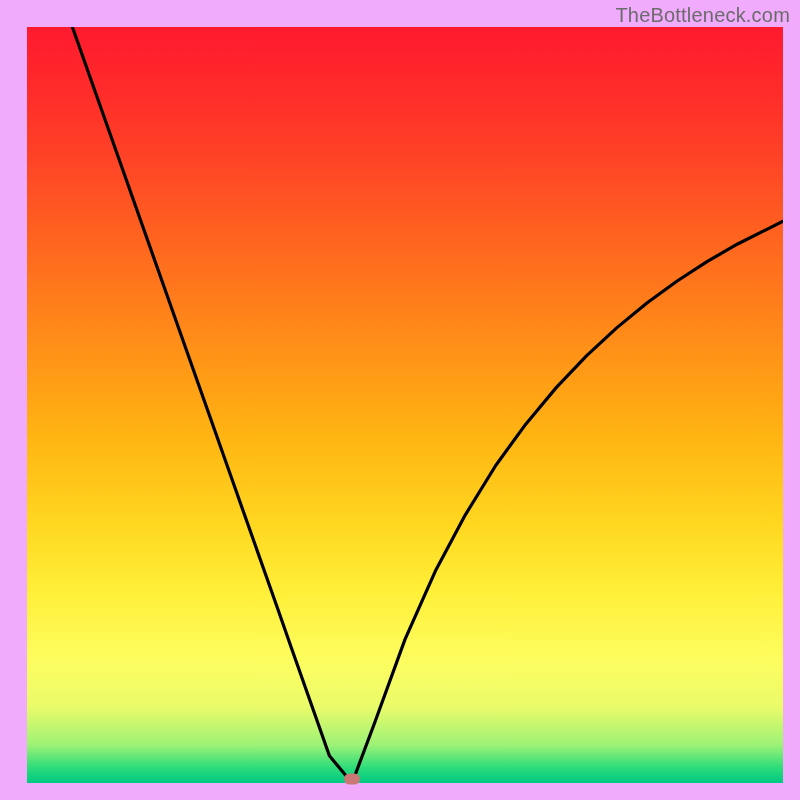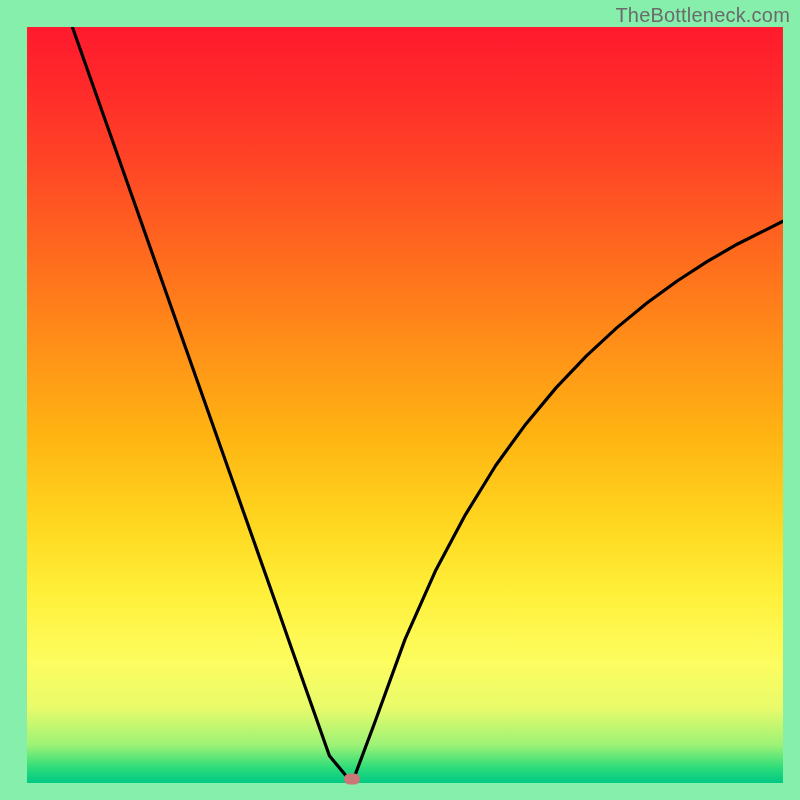--- a/index.html
+++ b/index.html
@@ -8,21 +8,21 @@
     width: 800px;
     height: 800px;
     background: #000;
     overflow: hidden;
     font-family: Arial, Helvetica, sans-serif;
   }
   .frame {
     position: relative;
     width: 800px;
     height: 800px;
-    background: #86efac;
+    background: #f0abfc;
   }
   .plot-area {
     position: absolute;
     left: 27px;
     top: 27px;
     width: 756px;
     height: 756px;
     
     background: linear-gradient(
       to bottom,

